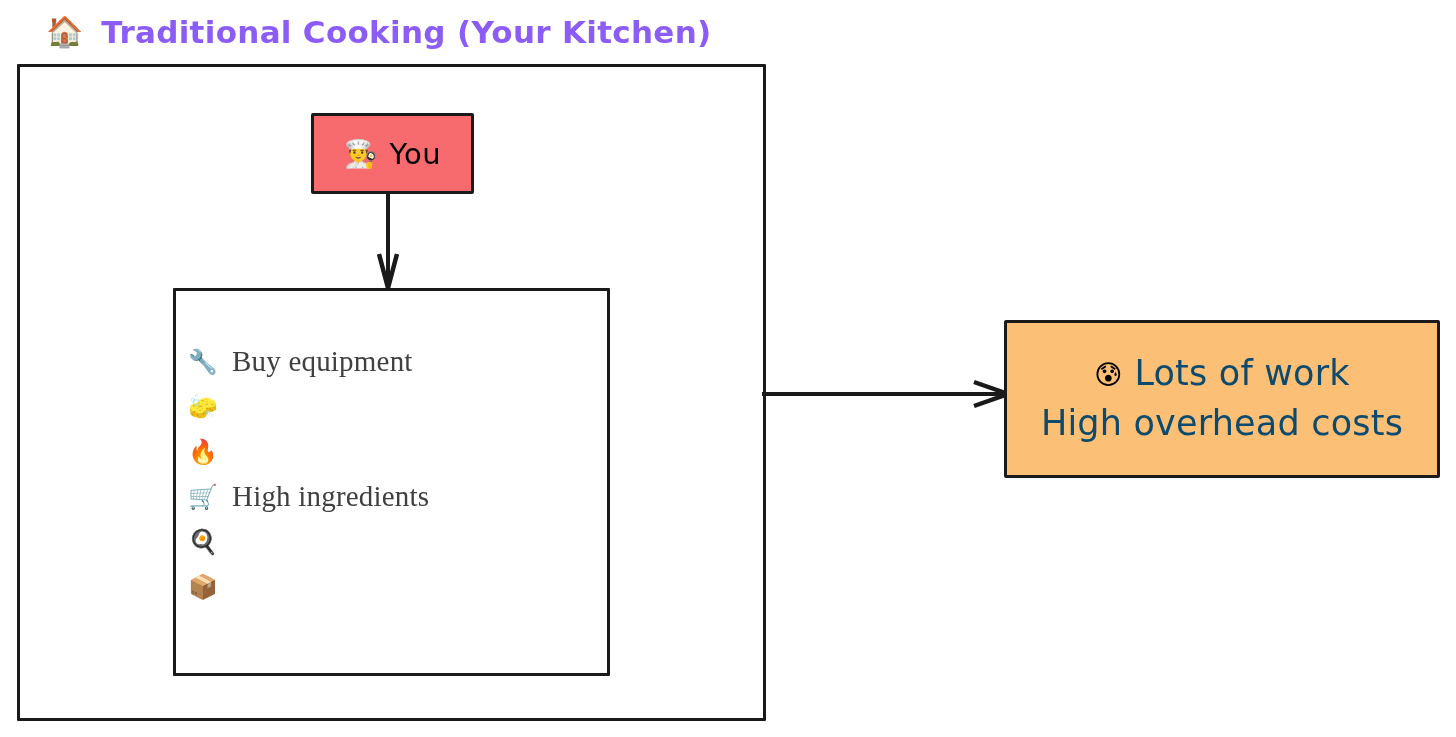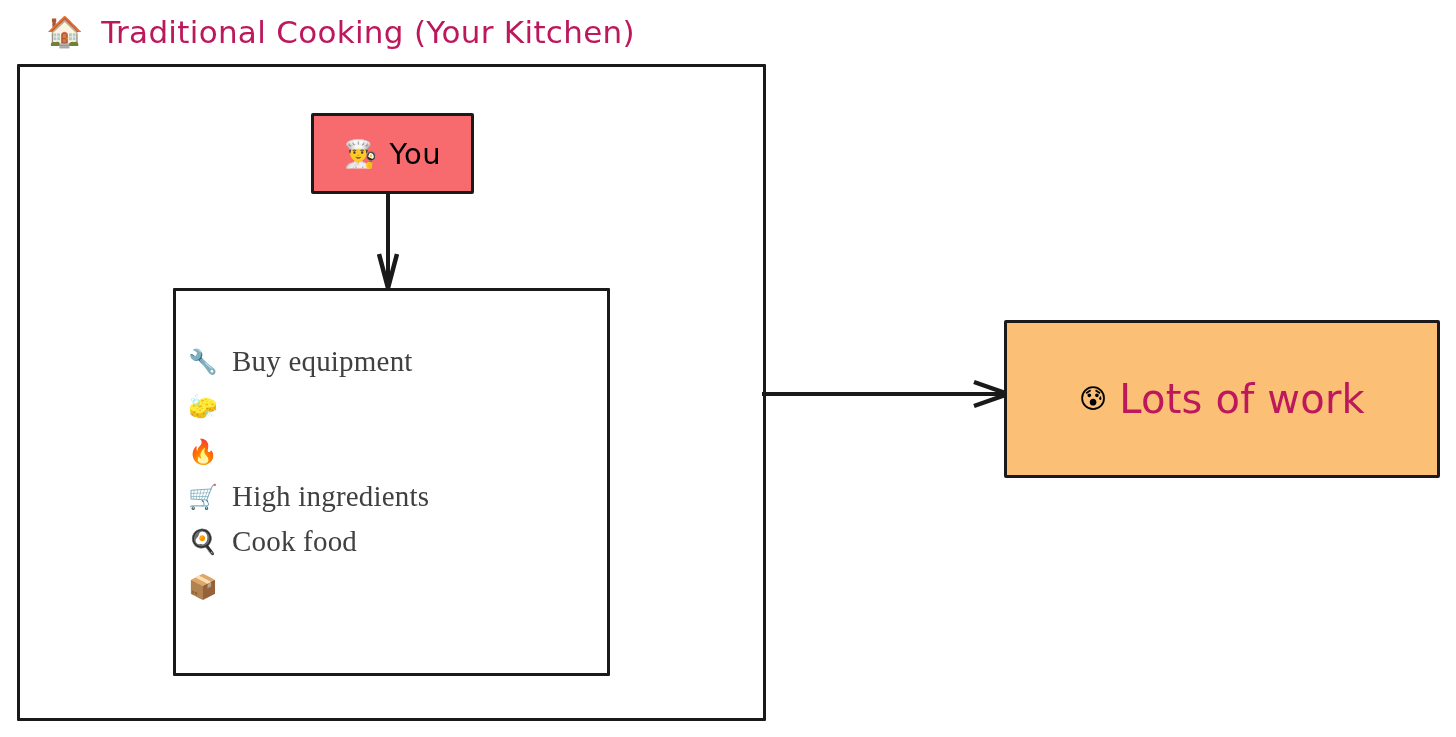--- a/index.html
+++ b/index.html
@@ -33,24 +33,24 @@
     gap: 18px;
     white-space: nowrap;
   }
   .title-emoji {
     font-size: 30px;
     line-height: 1;
     font-family: "DejaVu Sans", sans-serif;
   }
   .title-text {
     font-size: 31px;
-    color: #be185d;
+    color: #8b5cf6;
     letter-spacing: 0.3px;
     font-family: "DejaVu Sans", sans-serif;
-    font-weight: 400;
+    font-weight: 700;
   }
 
   
   .outer-box {
     position: absolute;
     left: 17px;
     top: 64px;
     width: 749px;
     height: 657px;
     border: 3.5px solid #1a1a1a;
@@ -164,22 +164,22 @@
     align-items: center;
     justify-content: center;
     gap: 12px;
     white-space: nowrap;
   }
   .outcome-emoji {
     font-size: 27px;
     line-height: 1;
   }
   .outcome-text {
-    font-size: 40px;
-    color: #be185d;
+    font-size: 35px;
+    color: #0c4a6e;
     font-family: "DejaVu Sans", sans-serif;
     letter-spacing: 0.2px;
     line-height: 1.42;
   }
 </style>
 </head>
 <body>
 
 <div class="canvas">
 
@@ -216,35 +216,37 @@
         <span class="task-emoji">🔥</span>
       </div>
 
       <div class="task-row">
         <span class="task-emoji">🛒</span>
         <span class="task-label">High ingredients</span>
       </div>
 
       <div class="task-row">
         <span class="task-emoji">🍳</span>
-        <span class="task-label">Cook food</span>
       </div>
 
       <div class="task-row">
         <span class="task-emoji">📦</span>
       </div>
 
     </div>
   </div>
 
   <svg class="arrow-horiz" viewBox="0 0 250 44" xmlns="http://www.w3.org/2000/svg">
     <path d="M0 22 L240 22" stroke="#1a1a1a" stroke-width="4" fill="none" stroke-linecap="butt"></path>
     <path d="M212 10 L246 22 L212 34" stroke="#1a1a1a" stroke-width="4.5" fill="none" stroke-linejoin="miter" stroke-linecap="butt"></path>
   </svg>
 
   <div class="outcome-box">
     <div class="outcome-line">
       <span class="outcome-emoji">😰</span>
       <span class="outcome-text">Lots of work</span>
     </div>
+    <div class="outcome-line">
+      <span class="outcome-text">High overhead costs</span>
+    </div>
   </div>
 
 </div>
 
 </body></html>

